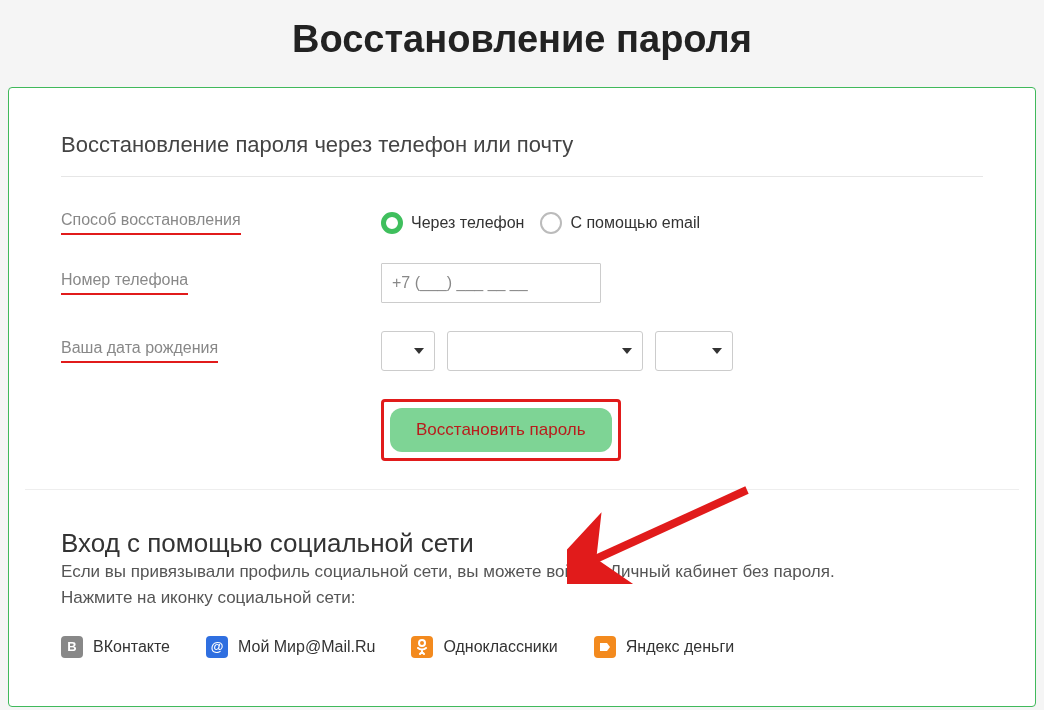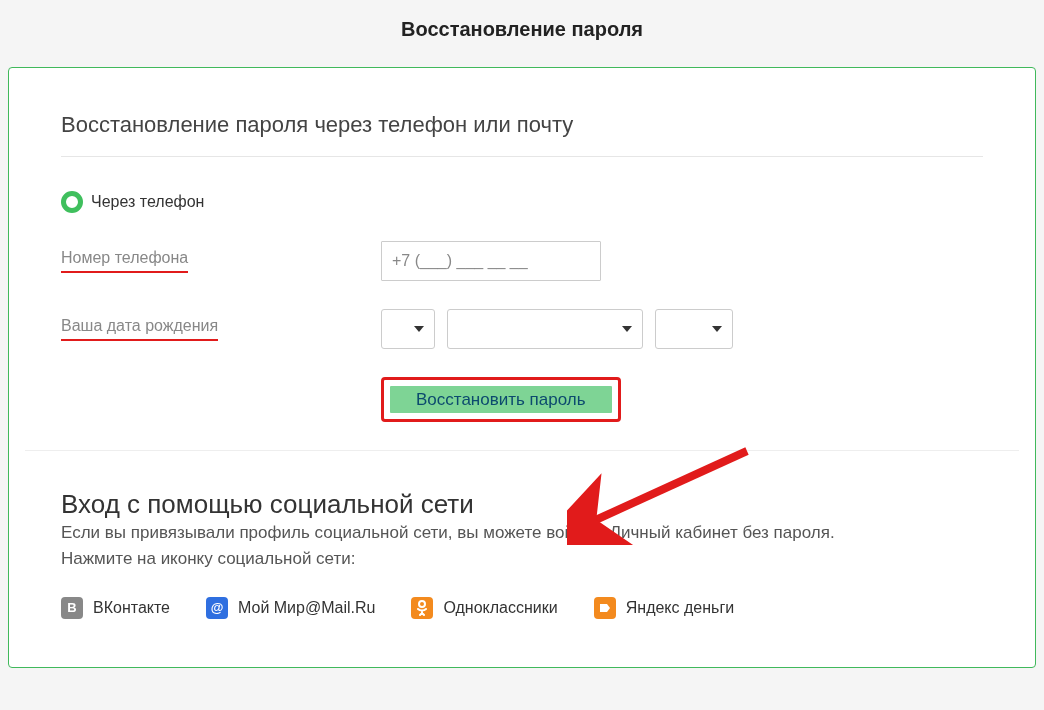--- a/index.html
+++ b/index.html
@@ -1,17 +1,17 @@
 <!DOCTYPE html>
 <html><head>
 <meta charset="utf-8">
 <style>
   html,body{margin:0;padding:0;font-family:Arial,Helvetica,sans-serif;background:#f5f5f5;color:#333}
   .page{width:1044px;min-height:710px;margin:0 auto;box-sizing:border-box;padding:0 8px 12px}
-  h1.page-title{font-size:20px;font-weight:700;text-align:center;margin:18px 0 26px;color:#222}
+  h1.page-title{font-size:38px;font-weight:700;text-align:center;margin:18px 0 26px;color:#222}
   .card{background:#fff;border:1px solid #40b95b;border-radius:4px;padding:16px;box-sizing:border-box}
   .card-inner{padding:28px 36px 10px}
   h2.section-title{font-size:22px;font-weight:400;margin:0 0 18px;color:#444}
   hr.divider{border:none;border-top:1px solid #e6e6e6;margin:0 0 34px}
   .form-row{display:flex;align-items:center;margin-bottom:28px}
   .form-label{width:320px;font-size:16px;color:#888;position:relative}
   .form-label .underline{display:inline-block;border-bottom:2px solid #e11b1b;padding-bottom:4px}
   .form-ctrl{flex:1;display:flex;align-items:center;gap:16px}
   .radio{display:flex;align-items:center;gap:8px;font-size:16px;color:#333;cursor:pointer}
   .radio .dot{width:22px;height:22px;border-radius:50%;border:2px solid #bbb;box-sizing:border-box;position:relative}
@@ -20,21 +20,21 @@
   input.text-input{width:220px;height:40px;border:1px solid #ccc;border-radius:1px;padding:0 10px;font-size:16px;color:#666;box-sizing:border-box}
   input.text-input::placeholder{color:#888}
   .selects{display:flex;gap:12px}
   .selectbox{height:40px;border:1px solid #ccc;border-radius:3px;background:#fff;display:flex;align-items:center;justify-content:flex-end;padding:0 10px;box-sizing:border-box;cursor:pointer}
   .selectbox .caret{width:0;height:0;border-left:5px solid transparent;border-right:5px solid transparent;border-top:6px solid #333}
   .selectbox.sel-day{width:54px}
   .selectbox.sel-month{width:196px}
   .selectbox.sel-year{width:78px}
   .submit-wrap{margin-left:320px;margin-top:6px;margin-bottom:18px}
   .submit-outline{display:inline-block;border:3px solid #e11b1b;border-radius:4px;padding:6px}
-  button.submit-btn{background:#7ed495;border:none;color:#0c4a6e;font-size:17px;height:27px;padding:0 26px;border-radius:1px;cursor:pointer}
+  button.submit-btn{background:#7ed495;border:none;color:#b91c1c;font-size:17px;height:44px;padding:0 26px;border-radius:12px;cursor:pointer}
   .card-lower{border-top:1px solid #eee;padding:38px 36px 32px;position:relative}
   h3.social-title{font-size:26px;font-weight:400;margin:0 0 0;color:#333}
   p.social-desc{font-size:17px;color:#555;line-height:1.55;margin:0 0 24px}
   .social-row{display:flex;align-items:center;gap:36px;flex-wrap:wrap}
   .social-item{display:flex;align-items:center;gap:10px;font-size:16px;color:#333;cursor:pointer}
   .social-icon{width:22px;height:22px;border-radius:4px;display:flex;align-items:center;justify-content:center;color:#fff;font-size:13px;font-weight:700}
   .ic-vk{background:#888}
   .ic-mm{background:#2f6fe0}
   .ic-ok{background:#f38a1e}
   .ic-ya{background:#f38a1e}
@@ -45,24 +45,31 @@
 
 <div class="page">
   <h1 class="page-title">Восстановление пароля</h1>
 
   <div class="card">
     <div class="card-inner">
       <h2 class="section-title">Восстановление пароля через телефон или почту</h2>
       <hr class="divider">
 
       <div class="form-row">
+        <div class="form-label">
+          <span class="underline">Способ восстановления</span>
+        </div>
         <div class="form-ctrl">
           <label class="radio selected">
             <span class="dot"></span>
             <span>Через телефон</span>
+          </label>
+          <label class="radio">
+            <span class="dot"></span>
+            <span>С помощью email</span>
           </label>
         </div>
       </div>
 
       <div class="form-row">
         <div class="form-label">
           <span class="underline">Номер телефона</span>
         </div>
         <div class="form-ctrl">
           <input class="text-input" type="text" placeholder="+7 (___) ___ __ __" style="">

